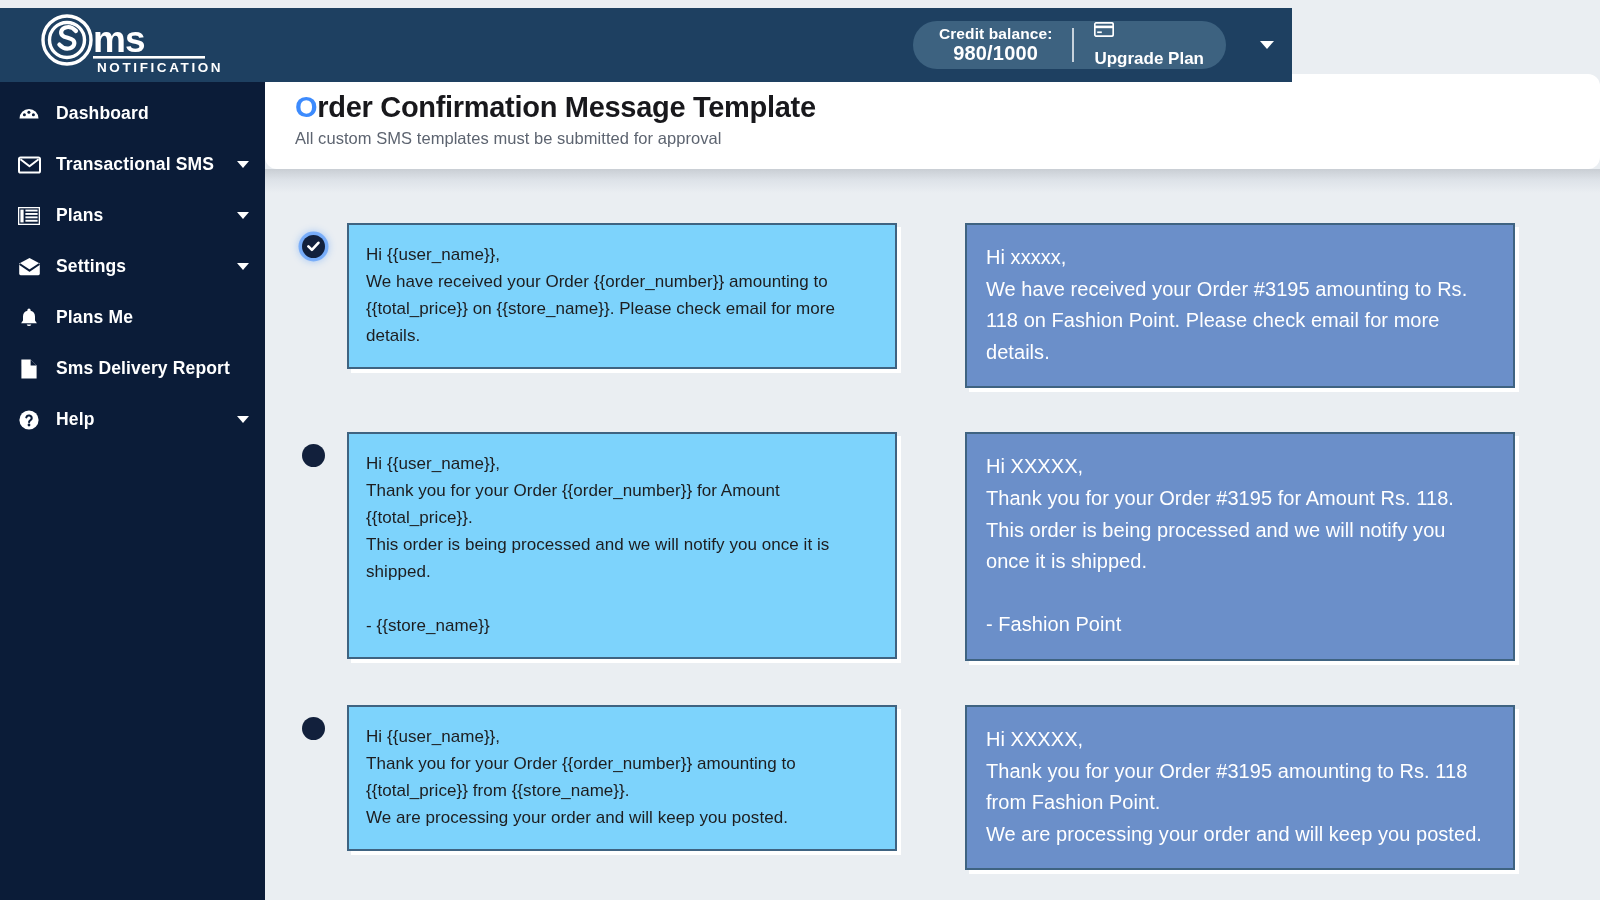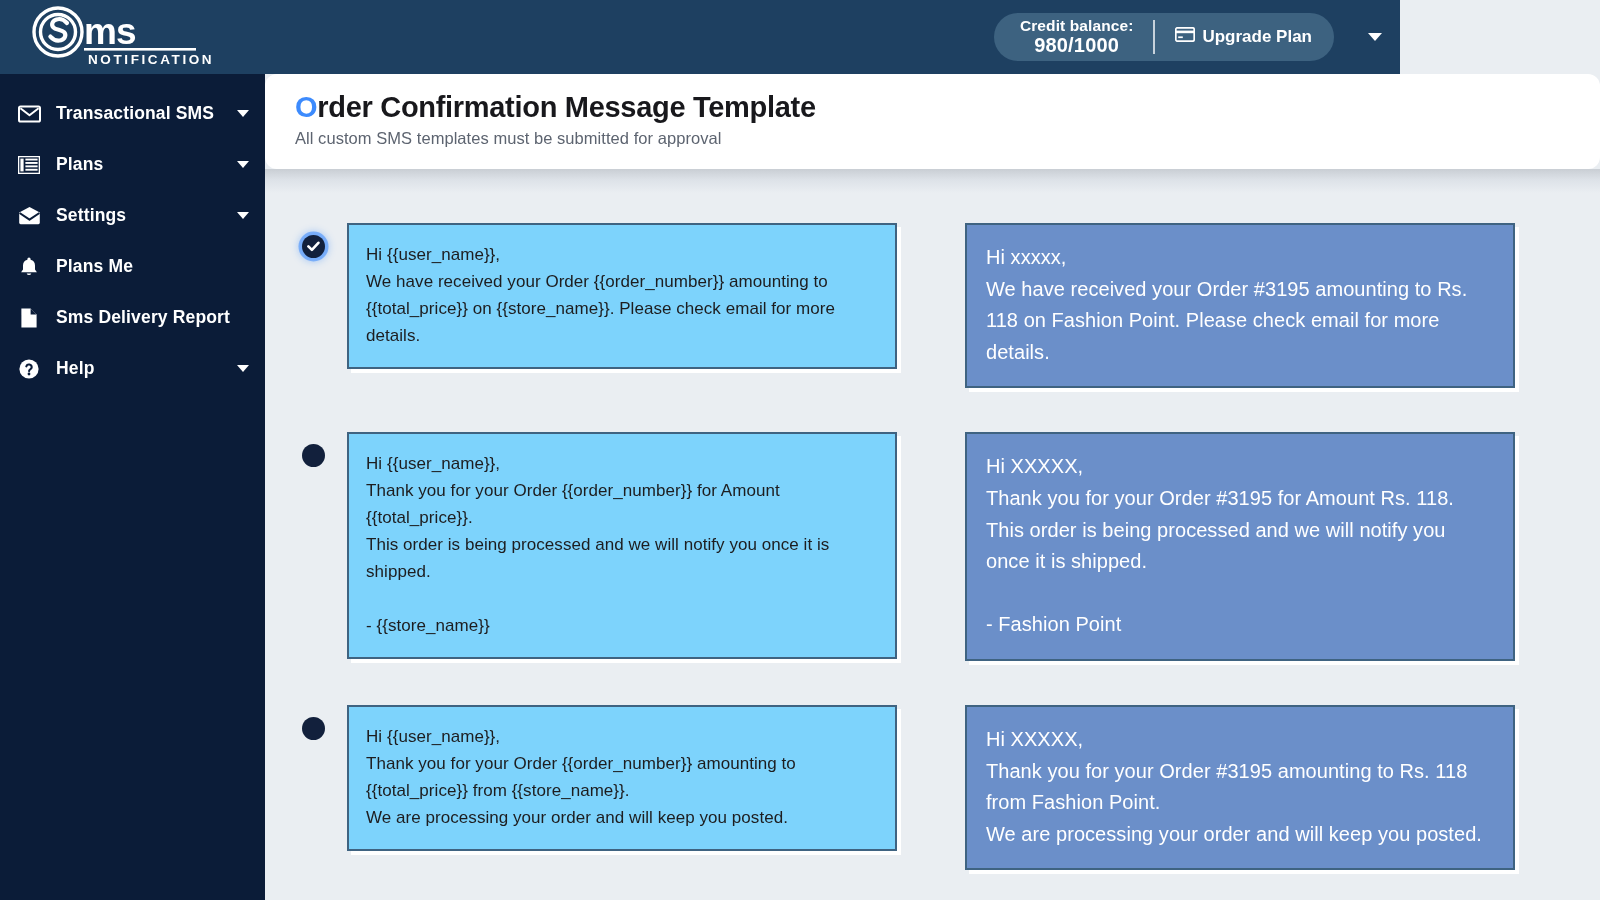--- a/index.html
+++ b/index.html
@@ -5,25 +5,26 @@
   * { box-sizing: border-box; margin: 0; padding: 0; }
   html, body {
     width: 1600px; height: 900px;
     overflow: hidden;
     font-family: "Liberation Sans", sans-serif;
     background: #eaeef2;
   }
 
   
   .header {
-    position: absolute; top: 0; left: 0;
-    width: 1400px; height: 74px;
+    position: absolute; top: 8px; left: 0;
+    width: 1292px; height: 74px;
     background: #1e4061;
     display: flex; align-items: center;
     z-index: 5;
+    padding-left: 9px;
   }
   .logo-zone {
     width: 265px; height: 74px;
     display: flex; align-items: center; padding-left: 22px;
   }
   .logo-mark { position: relative; width: 200px; height: 62px; }
   .logo-svg { display: block; }
 
   .header-right {
     margin-left: auto; display: flex; align-items: center;
@@ -36,21 +37,21 @@
     height: 48px;
     padding: 0 22px 0 26px;
   }
   .credit-block { text-align: center; color: #fff; line-height: 1.12; padding-right: 20px; }
   .credit-label { font-size: 15.5px; font-weight: 600; letter-spacing: .1px; }
   .credit-value { font-size: 20px; font-weight: 700; letter-spacing: .2px; }
   .pill-divider { width: 2px; height: 34px; background: #dfe6ec; opacity: .85; }
   .upgrade-btn {
     display: flex; gap: 7px;
     color: #ffffff; font-size: 17px; font-weight: 700;
-    padding-left: 20px; cursor: pointer; white-space: nowrap;
+    padding-left: 20px; cursor: pointer; white-space: nowrap; flex-direction: column;
   }
   .card-icon { display: inline-block; }
   .header-caret {
     width: 0; height: 0;
     border-left: 7px solid transparent;
     border-right: 7px solid transparent;
     border-top: 8px solid #ffffff;
     cursor: pointer;
   }
 
@@ -197,20 +198,31 @@
         </span>
         <span>Upgrade Plan</span>
       </div>
     </div>
     <div class="header-caret"></div>
   </div>
 </div>
 
 <div class="sidebar">
 
+  <div class="nav-item">
+    <span class="nav-icon">
+      <svg width="22" height="22" viewBox="0 0 22 22">
+        <path d="M1.5 15.5a9.5 9.5 0 0 1 19 0z" fill="#ffffff"></path>
+        <circle cx="6.4" cy="11.8" r="1.5" fill="#0b1c38"></circle>
+        <circle cx="10.9" cy="9.3" r="1.5" fill="#0b1c38"></circle>
+        <circle cx="15.4" cy="11.8" r="1.5" fill="#0b1c38"></circle>
+      </svg>
+    </span>
+    <span class="nav-label">Dashboard</span>
+  </div>
 
 
   <div class="nav-item">
     <span class="nav-icon">
       <svg width="23" height="18" viewBox="0 0 23 18">
         <rect x="1" y="1.4" width="21" height="15.2" rx="1.6" fill="none" stroke="#ffffff" stroke-width="2"></rect>
         <path d="M2.4 3.2 11.5 10.2 20.6 3.2" fill="none" stroke="#ffffff" stroke-width="2" stroke-linejoin="round"></path>
       </svg>
     </span>
     <span class="nav-label">Transactional SMS</span>

